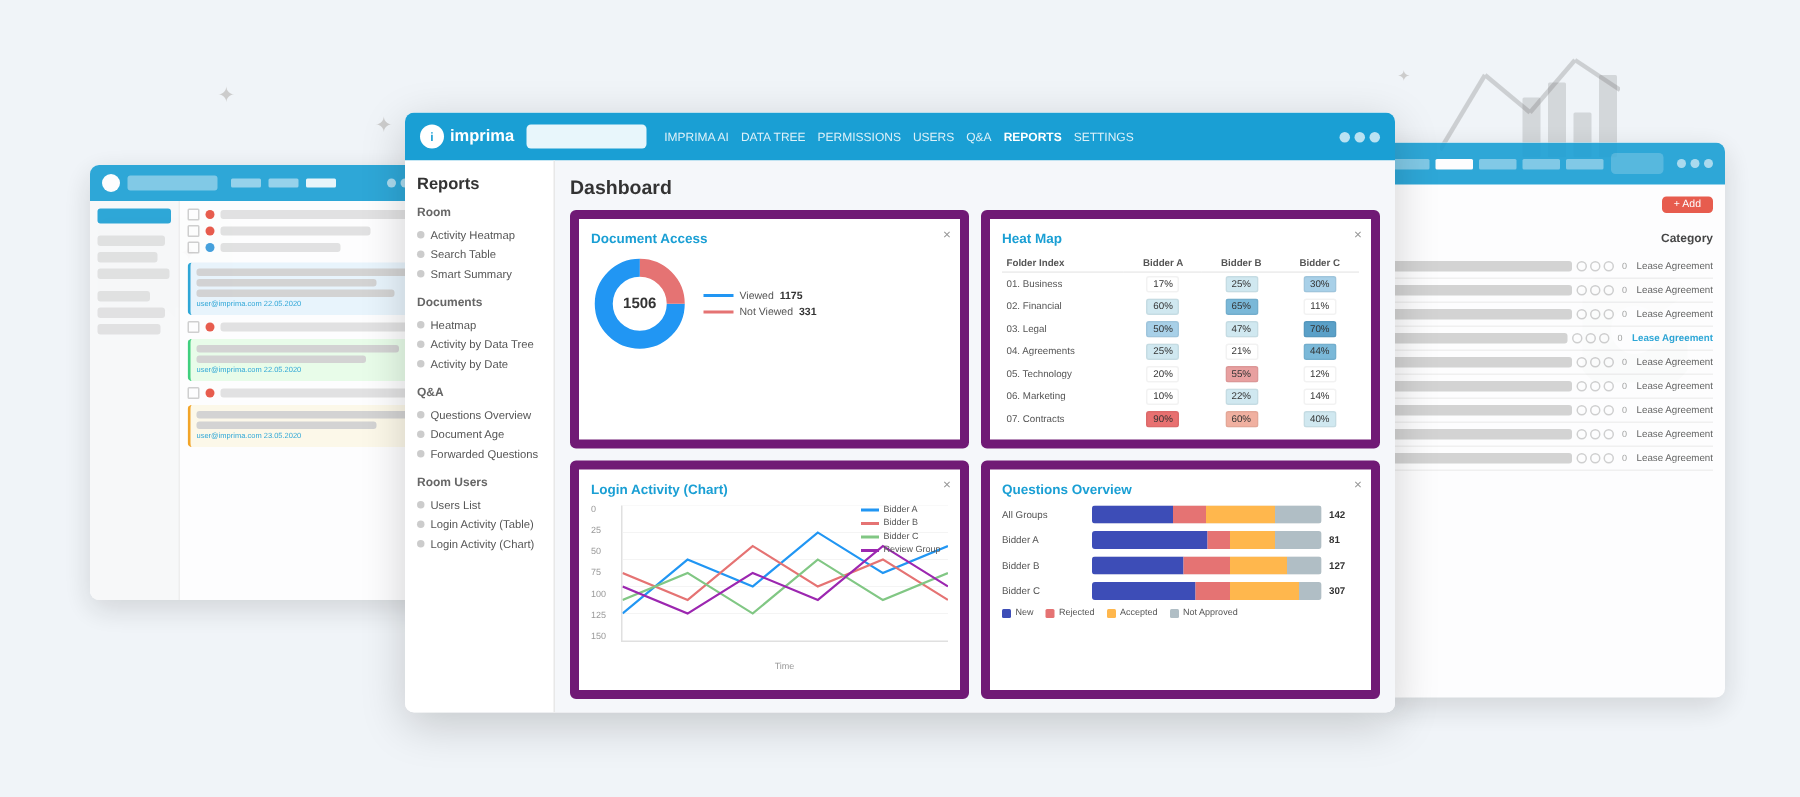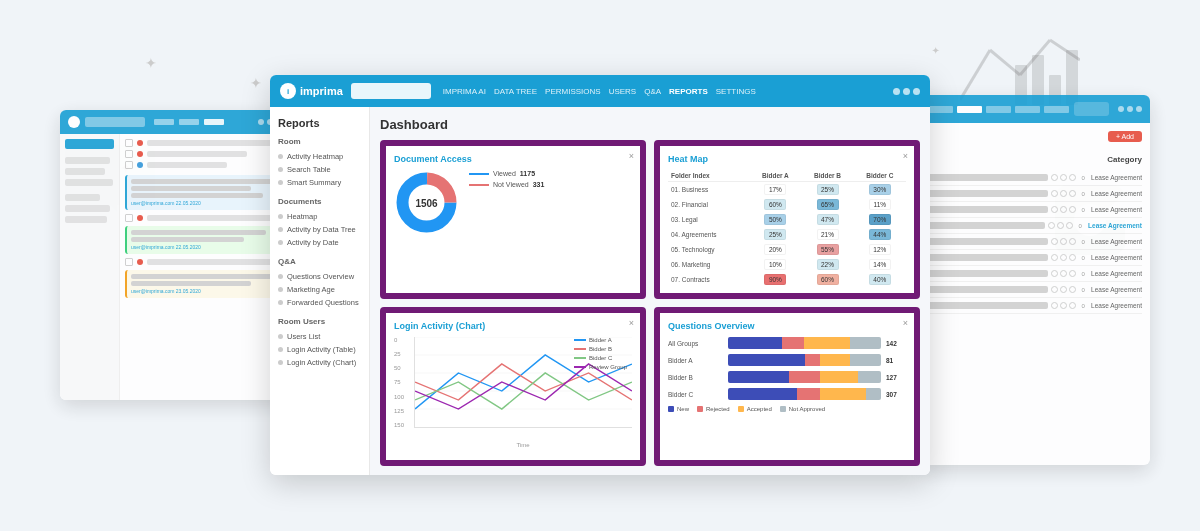--- a/index.html
+++ b/index.html
@@ -183,21 +183,21 @@
       top: 5px;
       right: 6px;
       font-size: 9px;
       color: #999;
       cursor: pointer;
     }
 
     
     .doc-access-content {
       display: flex;
-      align-items: flex-start;
+      align-items: center;
       gap: 10px;
     }
     .donut-chart {
       position: relative;
       width: 65px;
       height: 65px;
       flex-shrink: 0;
     }
     .donut-label {
       position: absolute;
@@ -791,21 +791,21 @@
         <span class="sidebar-item-label">Activity by Date</span>
       </div>
 
       <div class="sidebar-section-title">Q&amp;A</div>
       <div class="sidebar-item">
         <div class="sidebar-item-dot"></div>
         <span class="sidebar-item-label">Questions Overview</span>
       </div>
       <div class="sidebar-item">
         <div class="sidebar-item-dot"></div>
-        <span class="sidebar-item-label">Marketing Age</span>
+        <span class="sidebar-item-label">Document Age</span>
       </div>
       <div class="sidebar-item">
         <div class="sidebar-item-dot"></div>
         <span class="sidebar-item-label">Forwarded Questions</span>
       </div>
 
       <div class="sidebar-section-title">Room Users</div>
       <div class="sidebar-item">
         <div class="sidebar-item-dot"></div>
         <span class="sidebar-item-label">Users List</span>

